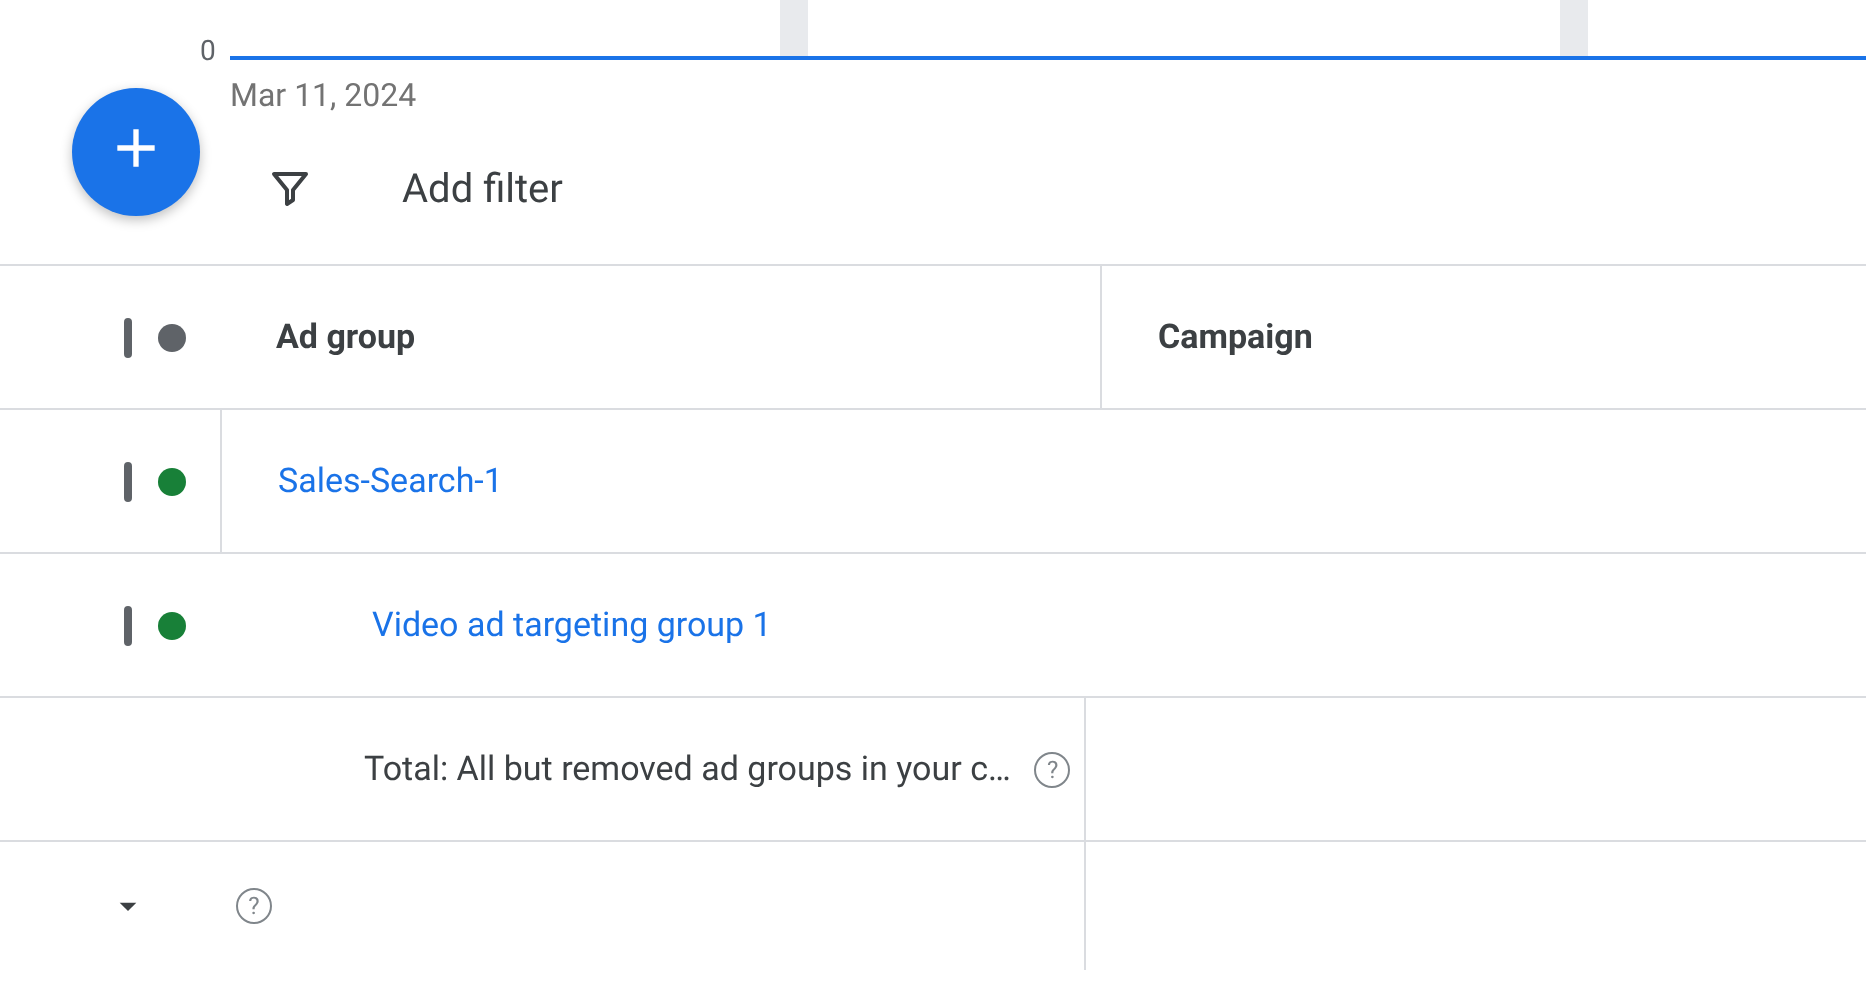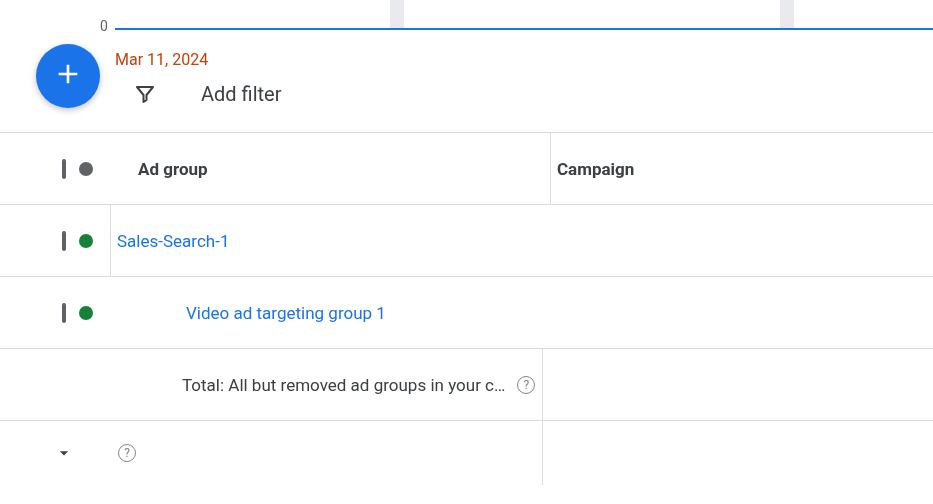--- a/index.html
+++ b/index.html
@@ -35,23 +35,23 @@
   .gridmark {
     position: absolute;
     top: 0;
     width: 14px;
     height: 28px;
     background: #e8eaed;
   }
   .date-label {
     position: absolute;
     left: 25px;
-    top: 50px;
+    top: 38px;
     font-size: 16px;
-    color: #c2410c;
+    color: #737373;
   }
   .fab {
     position: absolute;
     left: 36px;
     top: 44px;
     width: 64px;
     height: 64px;
     border-radius: 50%;
     background: #1a73e8;
     display: flex;
@@ -107,21 +107,21 @@
   .col-adgroup {
     flex: 0 0 440px;
     padding-left: 28px;
     display: flex;
     align-items: center;
     gap: 12px;
     overflow: hidden;
   }
   .col-campaign {
     flex: 1;
-    padding-left: 6px;
+    padding-left: 28px;
     border-left: 1px solid #dadce0;
     align-self: stretch;
     display: flex;
     align-items: center;
   }
   .header .col-adgroup, .header .col-campaign {
     font-size: 17px;
     color: #3c4043;
     font-weight: 700;
     text-align: right;

